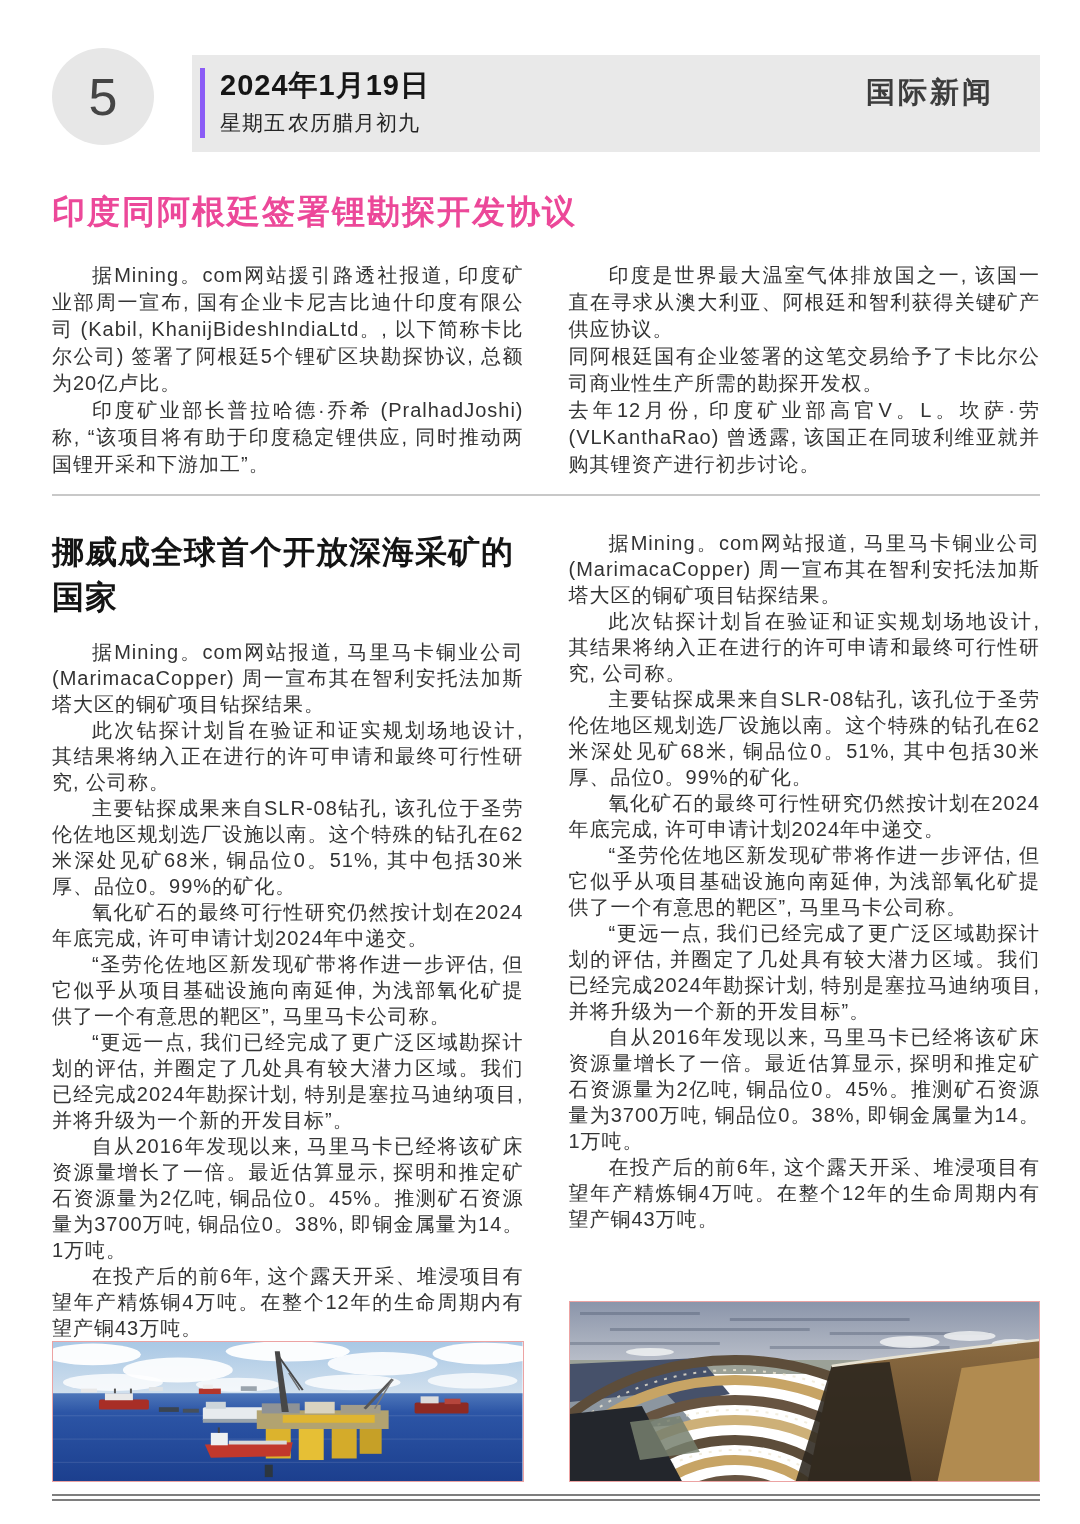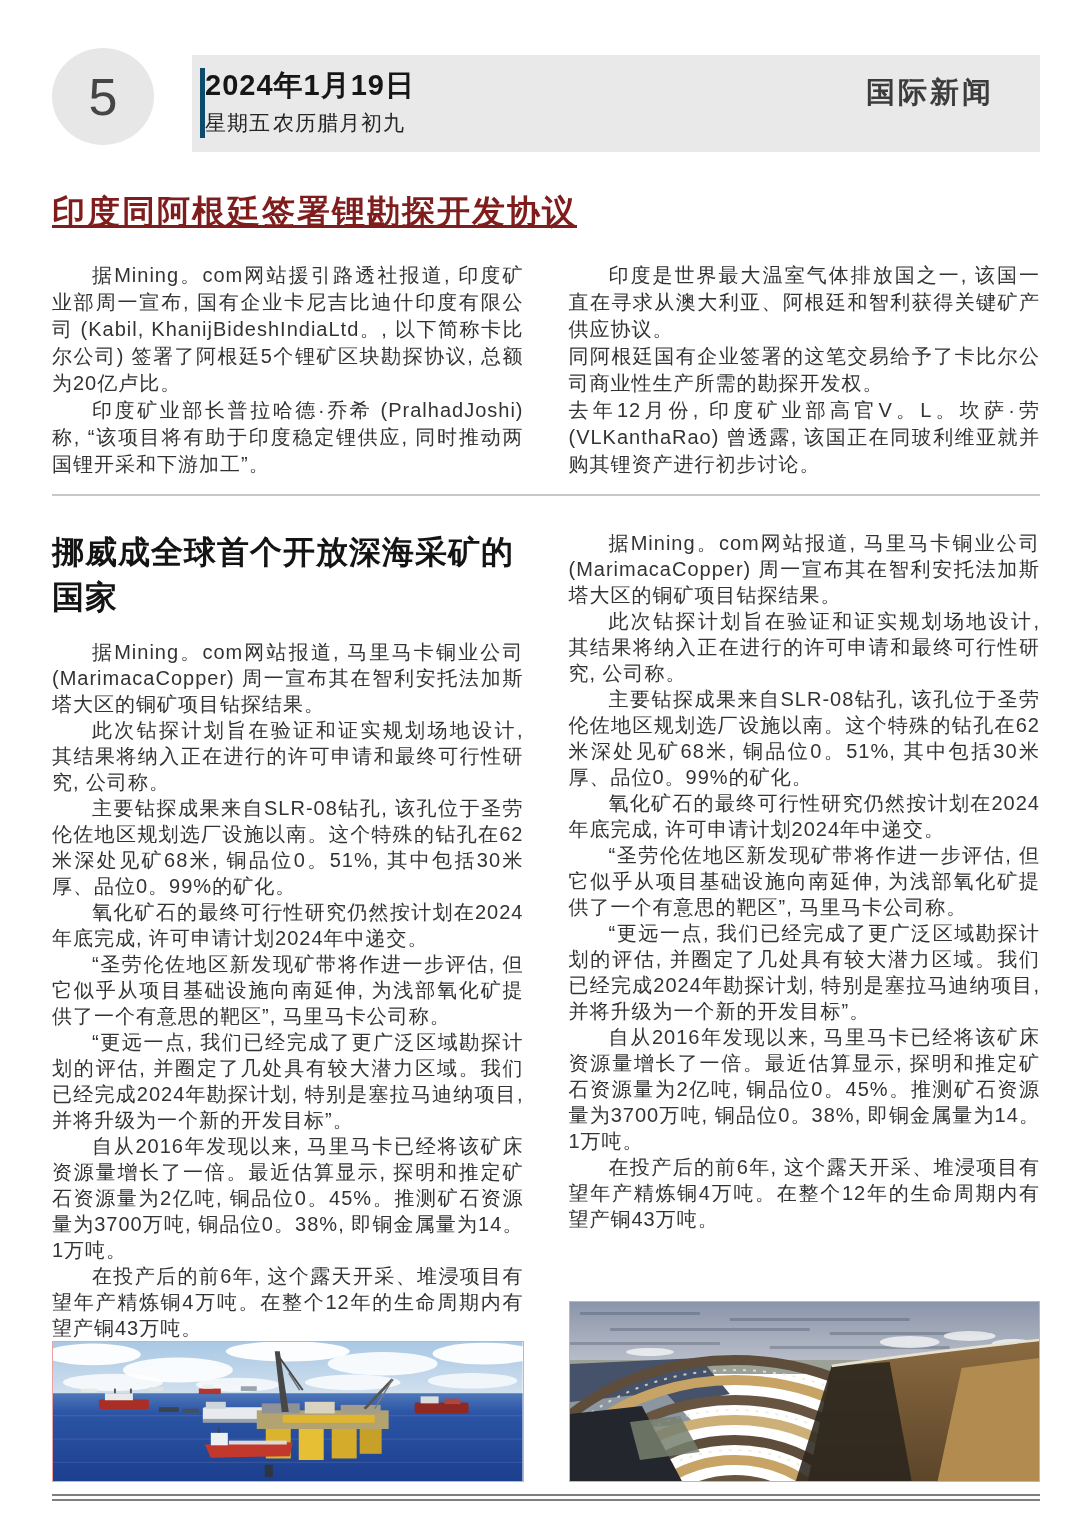--- a/index.html
+++ b/index.html
@@ -14,33 +14,33 @@
     background:#e7e7e7; border-radius:50%;
     display:flex; align-items:center; justify-content:center;
     font-size:52px; color:#454545; font-weight:500;
   }
   .header-bar {
     position:absolute; left:192px; top:55px; width:848px; height:97px;
     background:#e9e9e9;
   }
   .date-block {
     position:absolute; left:8px; top:13px; height:70px;
-    border-left:5px solid #0c4a6e; 
+    border-left:5px solid #8b5cf6; padding-left:15px;
   }
   .date { font-size:29px; font-weight:700; color:#161616; letter-spacing:1px; line-height:34px; }
   .date-sub { font-size:21px; color:#252525; margin-top:7px; letter-spacing:1px; }
   .date-sub .lunar { margin-left:2px; }
   .section {
     position:absolute; right:46px; top:18px;
     font-size:29px; font-weight:700; color:#3c3c3c; letter-spacing:3px;
   }
   .content { position:absolute; left:52px; top:190px; width:988px; }
   h1.art-title {
     margin:0 0 28px 0; font-size:33px; line-height:44px;
-    font-weight:700; color:#7f1d1d; letter-spacing:2px;text-decoration:underline;
+    font-weight:700; color:#ec4899; letter-spacing:2px;
   }
   h2.art-title {
     margin:0 0 19px 0; font-size:32px; line-height:45px;
     font-weight:700; color:#141414; letter-spacing:1px;
   }
   .two-col { display:flex; gap:45px; }
   .col { width:475px; }
   .col.tall { height:952px; display:flex; flex-direction:column; }
   p.para {
     margin:0; font-size:20px; line-height:27px; letter-spacing:1px;

